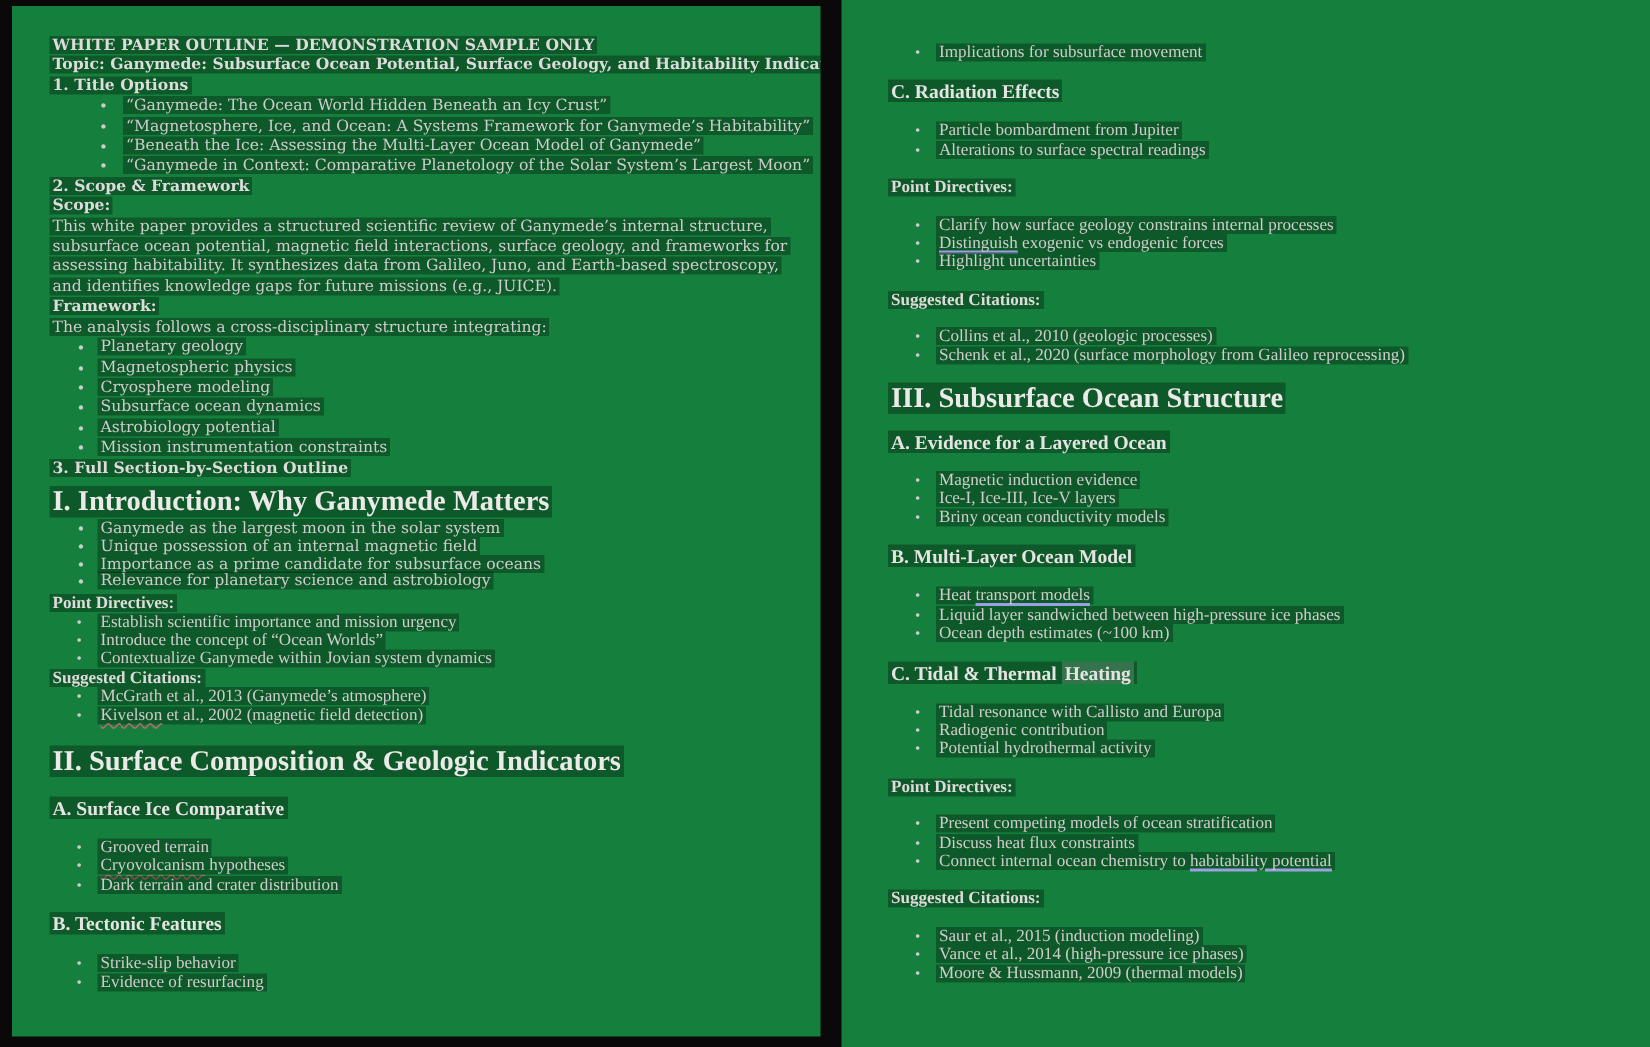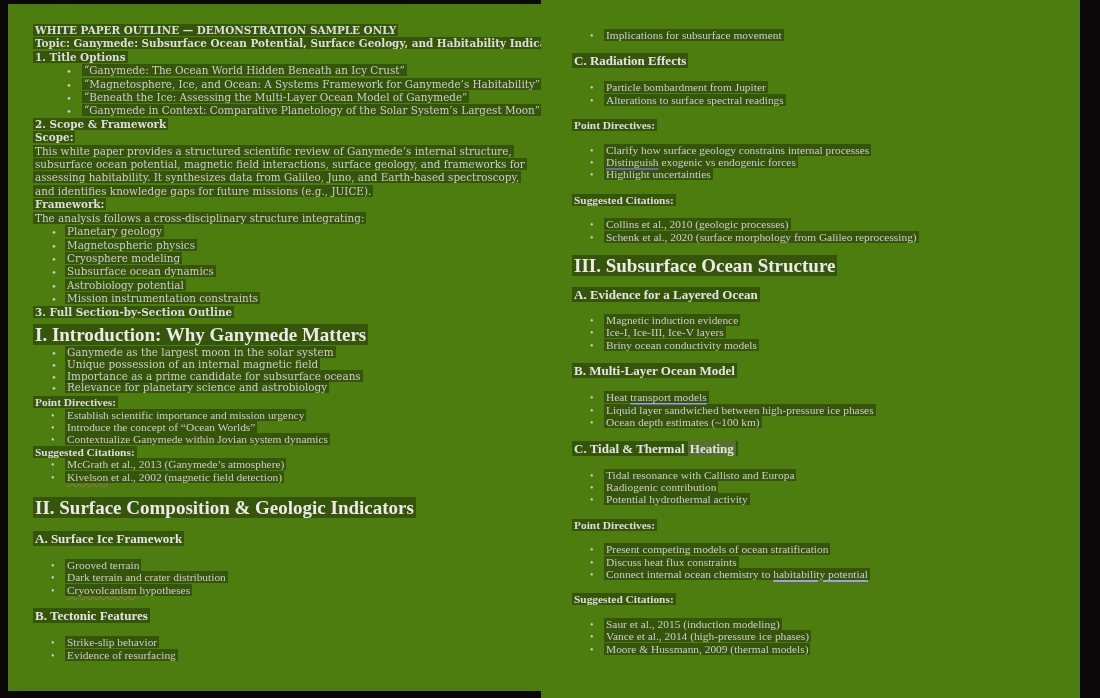--- a/index.html
+++ b/index.html
@@ -1,19 +1,19 @@
 <!DOCTYPE html>
 <html><head>
 <meta charset="utf-8">
 <style>
   html,body{margin:0;padding:0}
   body{width:1100px;height:698px;background:#0a0809;overflow:hidden;position:relative}
-  .page{position:absolute;background:#4d7c0f;box-sizing:border-box;overflow:hidden}
+  .page{position:absolute;background:#15803d;box-sizing:border-box;overflow:hidden}
   #pageL{left:8px;top:4px;width:539px;height:687px;padding:20px 12px 0 25px}
-  #pageR{left:541px;top:0;width:539px;height:698px;padding:29px 14px 0 31px}
+  #pageR{left:561px;top:0;width:539px;height:698px;padding:29px 14px 0 31px}
 
   
   .pre{font-family:"DejaVu Serif",serif;font-size:10.4px;line-height:13.4px;color:#cfcdcb}
   
   .sec{font-family:"Liberation Serif",serif;font-size:11.4px;line-height:12.4px;color:#cfcdcb}
   .h1{font-family:"Liberation Serif",serif;font-size:19px;line-height:21px;font-weight:bold;color:#eceae8;white-space:nowrap}
   .sub{font-size:13px;line-height:14px;font-weight:bold;color:#e6e4e2;white-space:nowrap}
   .b{font-weight:bold;color:#dedcda}
   .ln{white-space:nowrap}
   .wrap{white-space:normal}
@@ -75,25 +75,25 @@
     </div>
     <div class="ln b"><span class="run">Suggested Citations:</span></div>
     <div class="li12">
       <div class="bl bl1"><span class="run">McGrath et al., 2013 (Ganymede’s atmosphere)</span></div>
       <div class="bl bl1"><span class="run"><span class="sp">Kivelson</span><span> et al., 2002 (magnetic field detection)</span></span></div>
     </div>
   </div>
 
   <div class="sec">
     <div class="h1 mt14"><span class="run">II. Surface Composition &amp; Geologic Indicators</span></div>
-    <div class="sub mt14"><span class="run">A. Surface Ice Framework</span></div>
+    <div class="sub mt14"><span class="run">A. Surface Ice Comparative</span></div>
     <div class="li12 mt13">
       <div class="bl bl1"><span class="run">Grooved terrain</span></div>
+      <div class="bl bl1"><span class="run"><span class="sp">Cryovolcanism</span><span> hypotheses</span></span></div>
       <div class="bl bl1"><span class="run">Dark terrain and crater distribution</span></div>
-      <div class="bl bl1"><span class="run"><span class="sp">Cryovolcanism</span><span> hypotheses</span></span></div>
     </div>
     <div class="sub mt13"><span class="run">B. Tectonic Features</span></div>
     <div class="li12 mt13">
       <div class="bl bl1"><span class="run">Strike-slip behavior</span></div>
       <div class="bl bl1"><span class="run">Evidence of resurfacing</span></div>
     </div>
   </div>
 </div>
 
 <div class="page" id="pageR">

